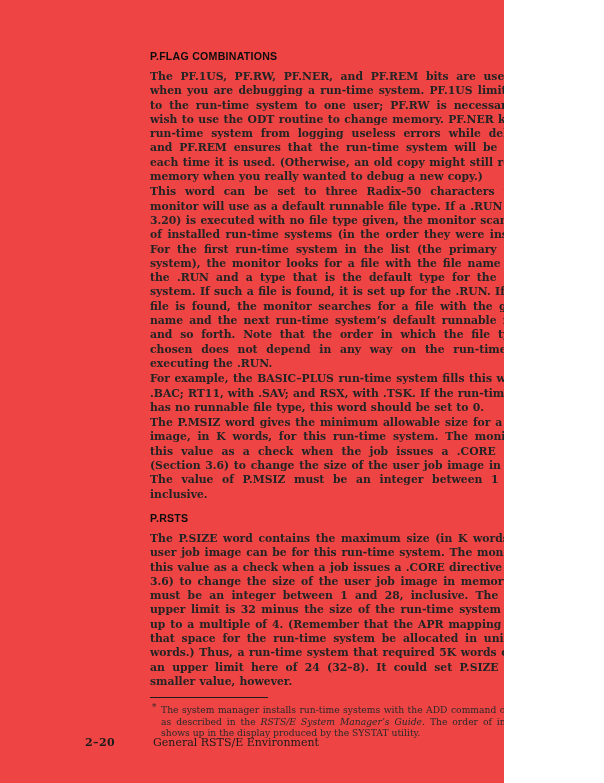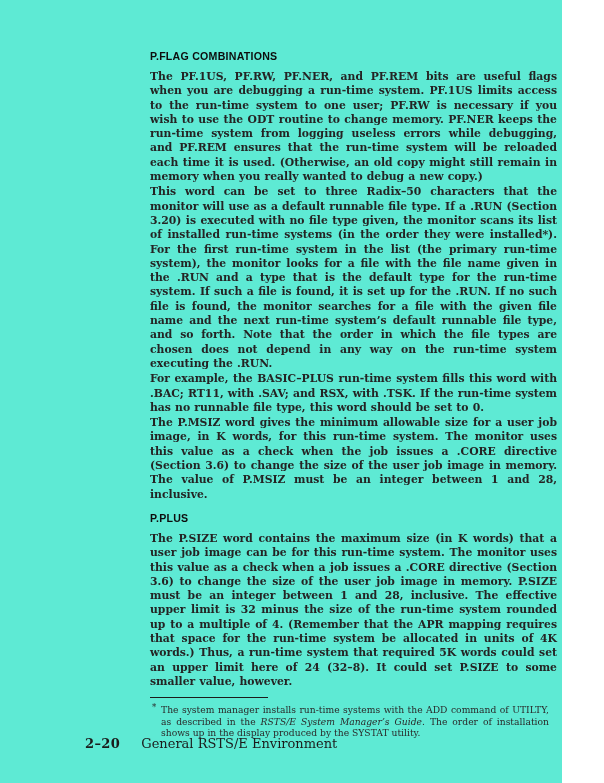--- a/index.html
+++ b/index.html
@@ -1,20 +1,20 @@
 <!DOCTYPE html>
 <html><head>
 <meta charset="utf-8">
 <style>
   html, body { margin: 0; padding: 0; }
   .page {
     position: relative;
-    width: 562px;
+    width: 504px;
     height: 783px;
-    background: #5eead4;
+    background: #ef4444;
     color: #242424;
     font-family: "DejaVu Serif", serif;
     overflow: hidden;
   }
   .content {
     position: absolute;
     left: 150px;
     top: 50px;
     width: 407px;
   }
@@ -60,22 +60,22 @@
     top: -2px;
     font-size: 8.5px;
   }
   .footnote .italic { font-style: italic; }
   .page-footer {
     position: absolute;
     left: 85px;
     top: 736px;
     display: flex;
     align-items: baseline;
-    gap: 21px;
-    font-size: 13px;
+    gap: 38px;
+    font-size: 11px;
     color: #1b1b1b;
   }
   .page-footer .pageno {
     font-weight: bold;
     letter-spacing: 0.4px;
   }
   .curl-mark {
     position: absolute;
     width: 24px;
     height: 8px;
@@ -97,21 +97,21 @@
   <div class="content">
 
     <div class="section-heading first">P.FLAG COMBINATIONS</div>
     <p class="body-para">The PF.1US, PF.RW, PF.NER, and PF.REM bits are useful flags when you are debugging a run-time system. PF.1US limits access to the run-time system to one user; PF.RW is necessary if you wish to use the ODT routine to change memory. PF.NER keeps the run-time system from logging useless errors while debugging, and PF.REM ensures that the run-time system will be reloaded each time it is used. (Otherwise, an old copy might still remain in memory when you really wanted to debug a new copy.)</p>
 
     <p class="body-para">This word can be set to three Radix–50 characters that the monitor will use as a default runnable file type. If a .RUN (Section 3.20) is executed with no file type given, the monitor scans its list of installed run-time systems (in the order they were installed*). For the first run-time system in the list (the primary run-time system), the monitor looks for a file with the file name given in the .RUN and a type that is the default type for the run-time system. If such a file is found, it is set up for the .RUN. If no such file is found, the monitor searches for a file with the given file name and the next run-time system’s default runnable file type, and so forth. Note that the order in which the file types are chosen does not depend in any way on the run-time system executing the .RUN.</p>
     <p class="body-para">For example, the BASIC–PLUS run-time system fills this word with .BAC; RT11, with .SAV; and RSX, with .TSK. If the run-time system has no runnable file type, this word should be set to 0.</p>
 
     <p class="body-para">The P.MSIZ word gives the minimum allowable size for a user job image, in K words, for this run-time system. The monitor uses this value as a check when the job issues a .CORE directive (Section 3.6) to change the size of the user job image in memory. The value of P.MSIZ must be an integer between 1 and 28, inclusive.</p>
 
-    <div class="section-heading">P.PLUS</div>
+    <div class="section-heading">P.RSTS</div>
     <p class="body-para">The P.SIZE word contains the maximum size (in K words) that a user job image can be for this run-time system. The monitor uses this value as a check when a job issues a .CORE directive (Section 3.6) to change the size of the user job image in memory. P.SIZE must be an integer between 1 and 28, inclusive. The effective upper limit is 32 minus the size of the run-time system rounded up to a multiple of 4. (Remember that the APR mapping requires that space for the run-time system be allocated in units of 4K words.) Thus, a run-time system that required 5K words could set an upper limit here of 24 (32–8). It could set P.SIZE to some smaller value, however.</p>
 
     <hr class="footnote-rule">
 
     <div class="footnote">
       <span class="marker">*</span><span>The system manager installs run-time systems with the ADD command of UTILTY, as described in the </span><span class="italic">RSTS/E System Manager’s Guide</span><span>. The order of installation shows up in the display produced by the SYSTAT utility.</span>
     </div>
 
   </div>
 

